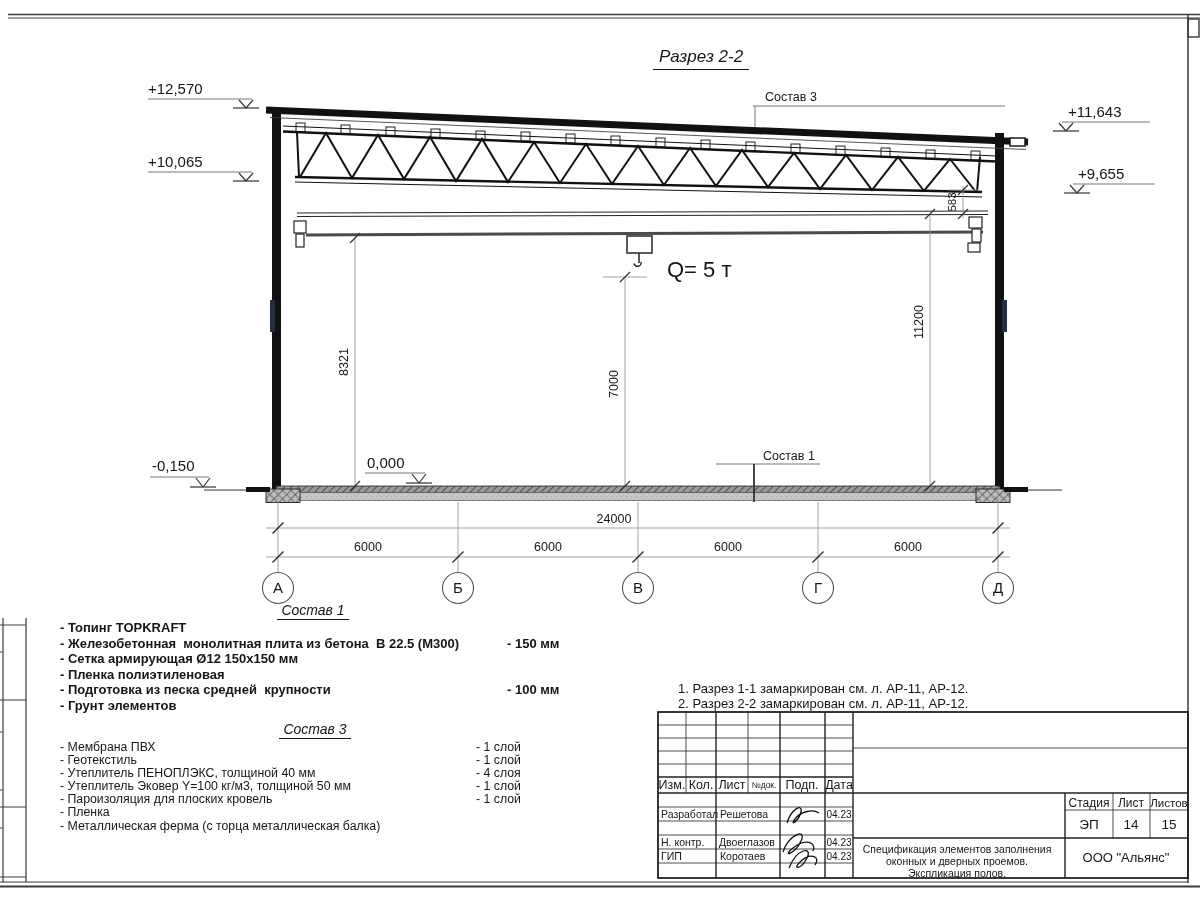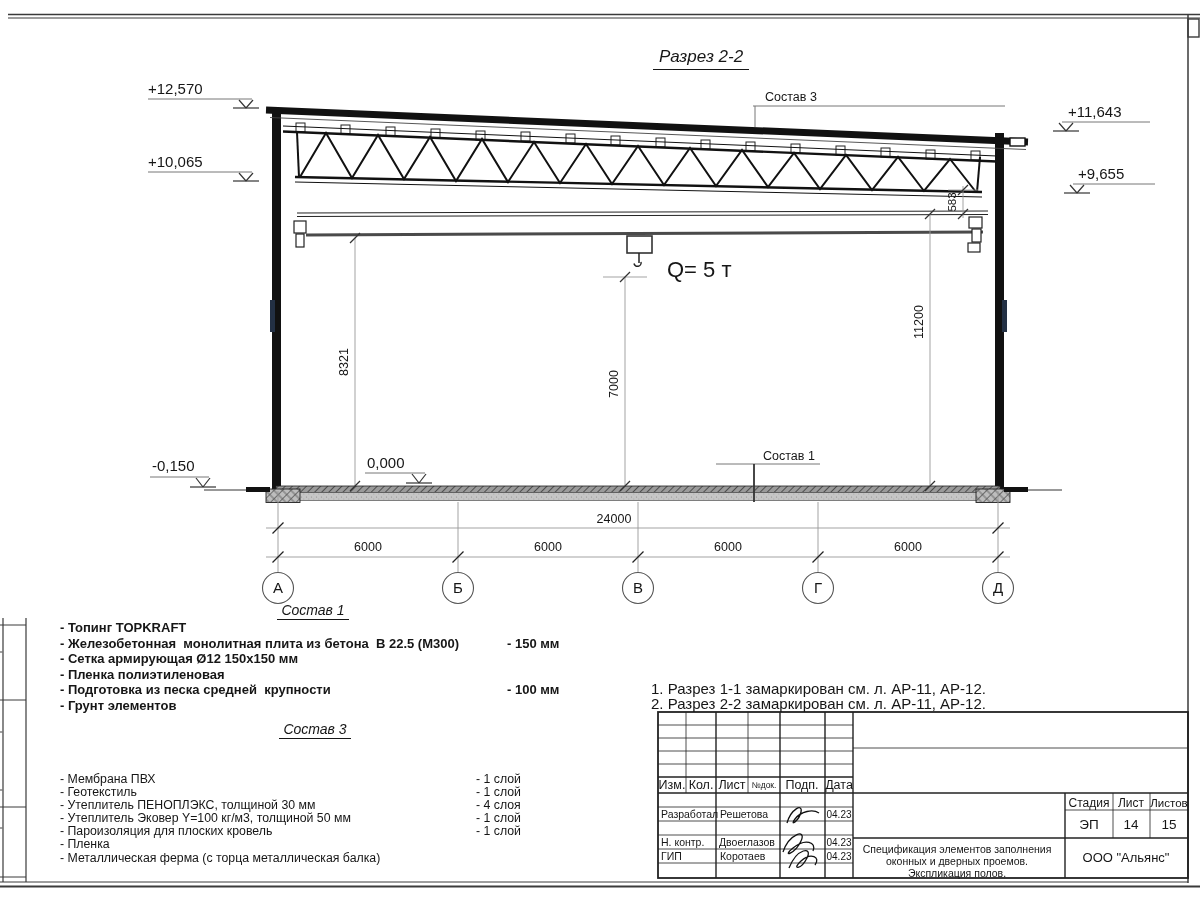--- a/index.html
+++ b/index.html
@@ -11,21 +11,21 @@
   .drawing-title span{display:inline-block;border-bottom:1.2px solid #161616;padding:0 6px 2px;margin-left:32px;}
   .mat-heading{width:170px;text-align:center;font-size:14px;font-style:italic;}
   .mat-heading span{display:inline-block;border-bottom:1px solid #161616;padding:0 4px 1px;}
   .mat-list{left:60px;width:560px;}
   .mat-row{position:relative;white-space:pre;}
   .s1 .mat-row{height:15.6px;font-size:13px;font-weight:bold;}
   .s3 .mat-row{height:13.1px;font-size:12.3px;}
   .mat-val{position:absolute;top:0;}
   .s1 .mat-val{left:447px;}
   .s3 .mat-val{left:416px;}
-  .notes{left:651px;top:682px;font-size:15px;line-height:14.5px;}
+  .notes{left:678px;top:682px;font-size:13px;line-height:14.5px;}
 </style>
 </head>
 <body>
 
 <div class="sheet">
 
   <svg class="abs" style="left:0;top:0" width="1200" height="900" viewBox="0 0 1200 900">
     <defs>
       <pattern id="hatchDense" width="5" height="5" patternUnits="userSpaceOnUse" patternTransform="rotate(45)">
         <rect width="5" height="5" fill="#9a9a9a"></rect>
@@ -354,24 +354,24 @@
   <div class="abs mat-list s1" style="top:620px;">
     <div class="mat-row"><span>- Топинг TOPKRAFT</span><span class="mat-val"></span></div>
     <div class="mat-row"><span>- Железобетонная  монолитная плита из бетона  В 22.5 (М300)</span><span class="mat-val">- 150 мм</span></div>
     <div class="mat-row"><span>- Сетка армирующая Ø12 150х150 мм</span><span class="mat-val"></span></div>
     <div class="mat-row"><span>- Пленка полиэтиленовая</span><span class="mat-val"></span></div>
     <div class="mat-row"><span>- Подготовка из песка средней  крупности</span><span class="mat-val">- 100 мм</span></div>
     <div class="mat-row"><span>- Грунт элементов</span><span class="mat-val"></span></div>
   </div>
 
   <div class="abs mat-heading" style="left:230px;top:721px;"><span>Состав 3</span></div>
-  <div class="abs mat-list s3" style="top:740px;margin-top:32px;">
+  <div class="abs mat-list s3" style="top:740px;">
     <div class="mat-row"><span>- Мембрана ПВХ</span><span class="mat-val">- 1 слой</span></div>
     <div class="mat-row"><span>- Геотекстиль</span><span class="mat-val">- 1 слой</span></div>
-    <div class="mat-row"><span>- Утеплитель ПЕНОПЛЭКС, толщиной 30 мм</span><span class="mat-val">- 4 слоя</span></div>
+    <div class="mat-row"><span>- Утеплитель ПЕНОПЛЭКС, толщиной 40 мм</span><span class="mat-val">- 4 слоя</span></div>
     <div class="mat-row"><span>- Утеплитель Эковер Y=100 кг/м3, толщиной 50 мм</span><span class="mat-val">- 1 слой</span></div>
     <div class="mat-row"><span>- Пароизоляция для плоских кровель</span><span class="mat-val">- 1 слой</span></div>
     <div class="mat-row"><span>- Пленка</span><span class="mat-val"></span></div>
     <div class="mat-row"><span>- Металлическая ферма (с торца металлическая балка)</span><span class="mat-val"></span></div>
   </div>
 
   <div class="abs notes">
     <div>1. Разрез 1-1 замаркирован см. л. АР-11, АР-12.</div>
     <div>2. Разрез 2-2 замаркирован см. л. АР-11, АР-12.</div>
   </div>

